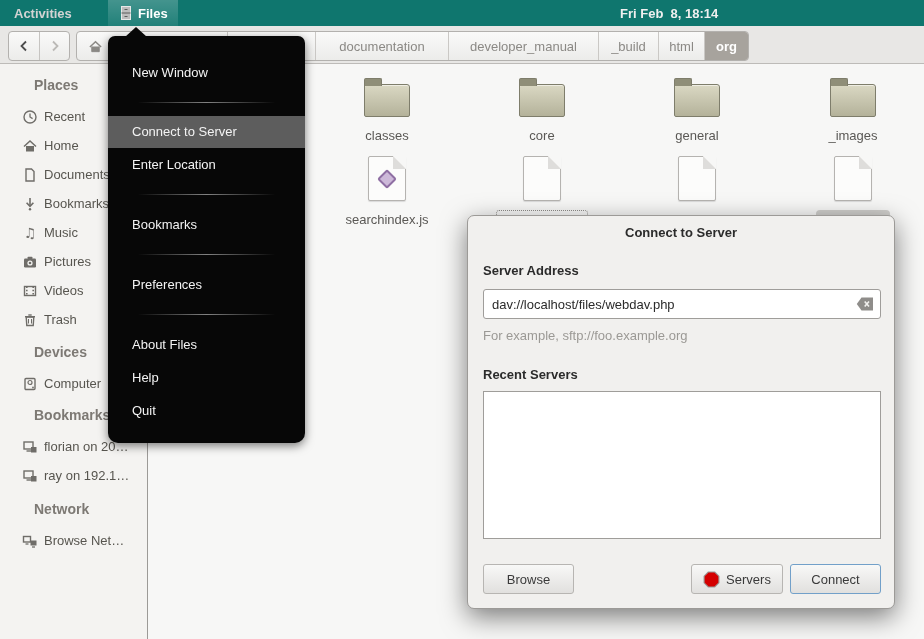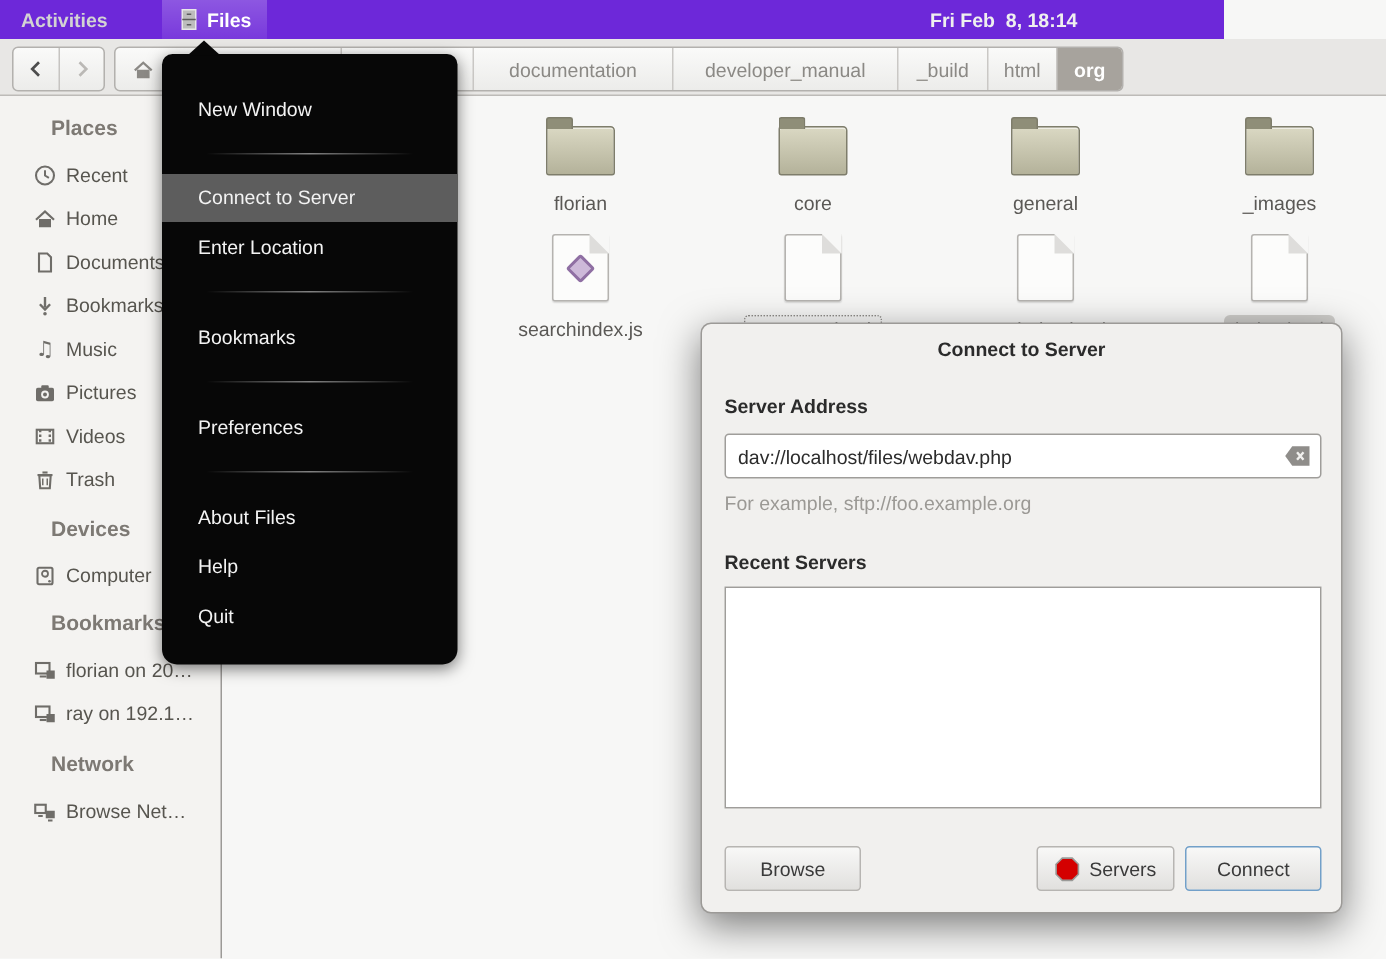--- a/index.html
+++ b/index.html
@@ -1,20 +1,20 @@
 <!DOCTYPE html>
 <html><head>
 <meta charset="utf-8">
 <style>
   * { margin:0; padding:0; box-sizing:border-box; }
   html,body { width:924px; height:639px; }
   body { position:relative; overflow:hidden; font-family:"Liberation Sans", sans-serif; background:#f7f7f6; }
 
   
-  .topbar { position:absolute; left:0; top:0; width:816px; height:26px; background:#6d28d9; color:#d8d8d8; display:flex; align-items:center; z-index:30; }
+  .topbar { position:absolute; left:0; top:0; width:924px; height:26px; background:#0f766e; color:#d8d8d8; display:flex; align-items:center; z-index:30; }
   .activities { padding:0 14px; font-size:13px; font-weight:bold; color:#d3d3d3; height:100%; display:flex; align-items:center; }
   .appmenu-btn { position:absolute; left:108px; top:0; height:26px; display:flex; align-items:center; gap:4px; padding:0 10px; background:linear-gradient(rgba(255,255,255,.22),rgba(255,255,255,.08)); }
   .appmenu-btn .applabel { font-size:13px; font-weight:bold; color:#ffffff; }
   .clock { position:absolute; left:620px; top:0; height:26px; display:flex; align-items:center; font-size:13px; font-weight:bold; color:#efefef; white-space:pre; }
 
   
   .toolbar { position:absolute; left:0; top:26px; width:924px; height:38px; background:#e8e7e5; border-bottom:1px solid #bdbbb8; z-index:5; }
   .navbox { position:absolute; left:8px; top:5px; height:30px; display:flex; border:1px solid #b3b1ae; border-radius:4px; background:linear-gradient(#fafaf9,#ececea); overflow:hidden; }
   .navbtn { width:30px; height:28px; display:flex; align-items:center; justify-content:center; }
   .navbtn + .navbtn { border-left:1px solid #c6c4c1; }
@@ -235,21 +235,21 @@
           <path d="M10 14h3" stroke="#6f6d69" stroke-width="1.3"></path>
         </svg>
       </span>
     <span>Browse Net…</span>
   </div>
 </div>
 
 <div class="main">
   <div class="cell" style="left:183px; top:12px">
     <div class="folder-icon"></div>
-    <div class="cell-label">florian</div>
+    <div class="cell-label">classes</div>
   </div>
   <div class="cell" style="left:338px; top:12px">
     <div class="folder-icon"></div>
     <div class="cell-label">core</div>
   </div>
   <div class="cell" style="left:493px; top:12px">
     <div class="folder-icon"></div>
     <div class="cell-label">general</div>
   </div>
   <div class="cell" style="left:649px; top:12px">

